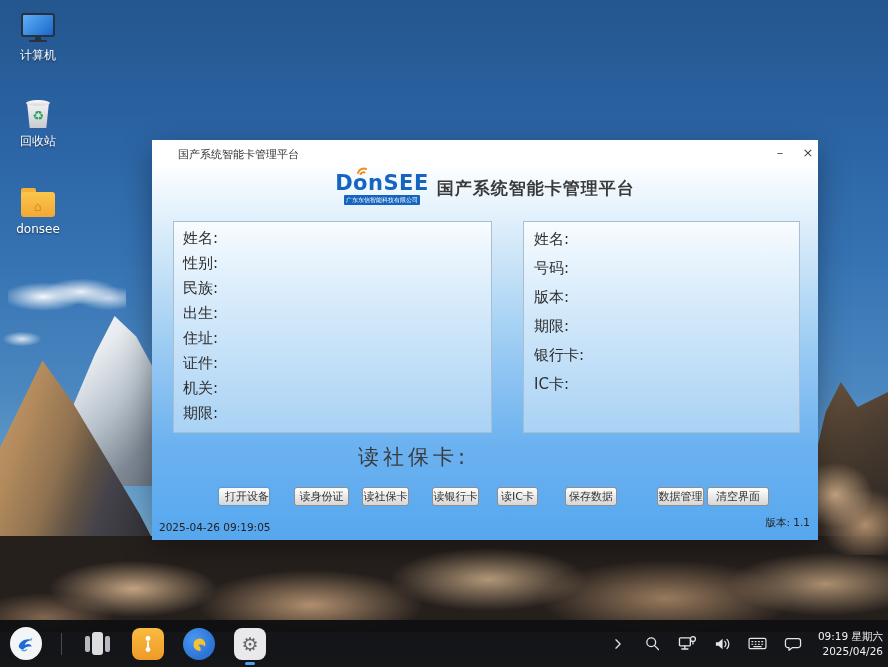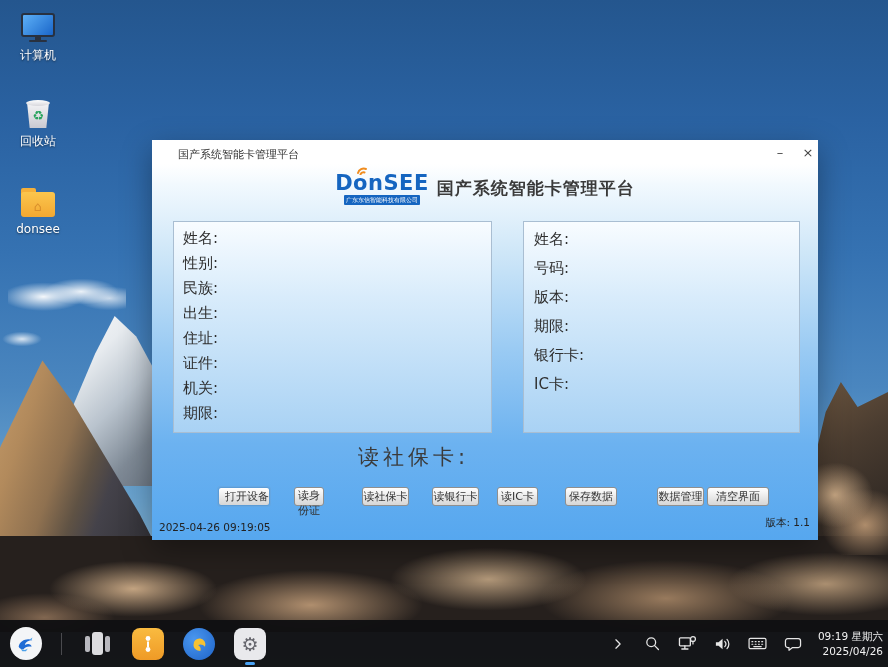--- a/index.html
+++ b/index.html
@@ -89,21 +89,21 @@
   .gbox-left  .row { height:25px; line-height:25px; }
   .gbox-right .row { height:29px; line-height:29px; }
 
   .status-heading { position:absolute; left:206px; top:303px; font-size:21px; font-weight:500;
     color:#3b3b3b; letter-spacing:4px; }
 
   .btn { position:absolute; top:347px; height:19px; font-size:11px; color:#333;
     background:linear-gradient(180deg,#ffffff,#d6d6d6); border:1px solid #8f8f8f; border-radius:3px;
     font-family:inherit; cursor:pointer; padding:0; text-align:center; }
   .btn:nth-of-type(1){ left:66px;  width:52px; border-color:#5a9cd8; box-shadow:0 0 0 1px rgba(106,164,216,.55);text-align:right;}
-  .btn:nth-of-type(2){ left:142px; width:30px; }
+  .btn:nth-of-type(2){ left:142px; width:55px; }
   .btn:nth-of-type(3){ left:210px; width:47px; }
   .btn:nth-of-type(4){ left:280px; width:47px; }
   .btn:nth-of-type(5){ left:345px; width:41px; }
   .btn:nth-of-type(6){ left:413px; width:52px; }
   .btn:nth-of-type(7){ left:505px; width:47px; }
   .btn:nth-of-type(8){ left:555px; width:62px;text-align:center; }
 
   .sb-time { position:absolute; left:7px; bottom:7px; font-size:10.5px; color:#222; }
   .sb-ver  { position:absolute; right:8px; bottom:10px; font-size:10.5px; color:#222; }
 

